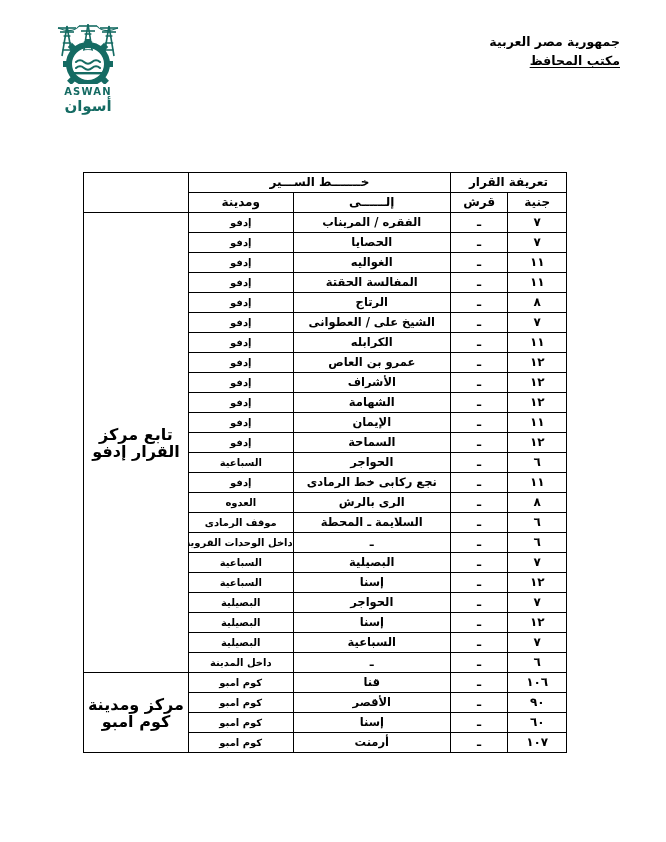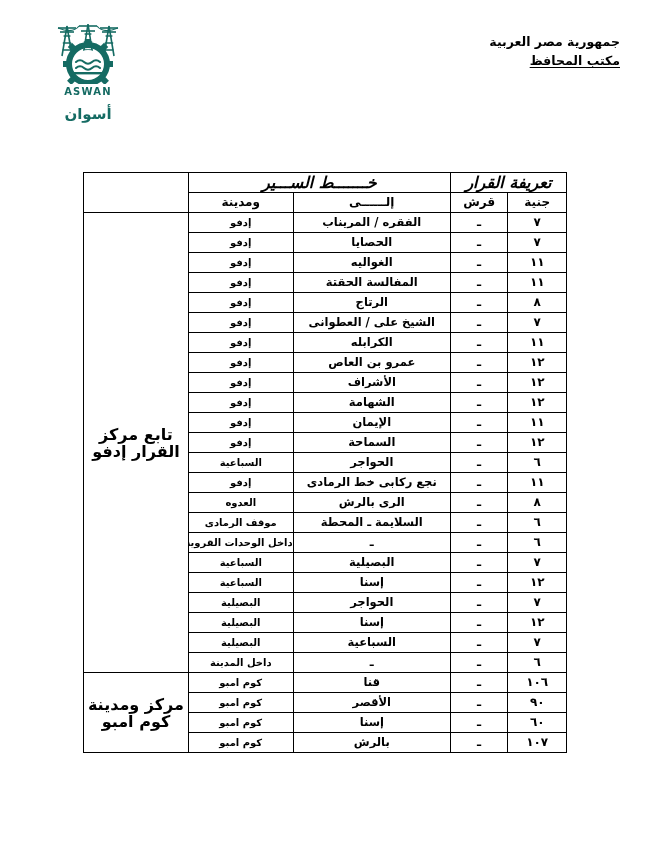--- a/index.html
+++ b/index.html
@@ -45,21 +45,21 @@
     line-height: 13px;
     margin-top: 1px;
     direction: ltr;
   }
   .logo-arabic {
     font-family: "DejaVu Sans", "Liberation Sans", sans-serif;
     font-size: 15px;
     font-weight: bold;
     color: #156B63;
     line-height: 16px;
-    margin-top: 8px;
+    margin-top: 0px;
   }
 
   .header-titles {
     position: absolute;
     right: 46px;
     top: 32px;
     width: 250px;
     text-align: right;
     direction: rtl;
   }
@@ -106,23 +106,22 @@
     white-space: nowrap;
   }
   
   .col-from   { width: 102px; }
   .col-to     { width: 153px; }
   .col-piast  { width: 56px;  }
   .col-pound  { width: 57px;  }
   .col-region { width: 102px; }
 
   th.hdr-group {
-    font-size: 16px;
+    font-size: 12px;
     letter-spacing: 0px;
-    font-style: italic;
   }
   th.hdr-sub {
     font-size: 12px;
   }
   td.cell-from {
     font-size: 10px;
   }
   td.cell-to {
     font-size: 11.5px;
   }
@@ -381,18 +380,18 @@
         </tr>
         <tr>
           <td class="cell-num">٦٠</td>
           <td class="cell-num">ـ</td>
           <td class="cell-to">إسنا</td>
           <td class="cell-from">كوم امبو</td>
         </tr>
         <tr>
           <td class="cell-num">١٠٧</td>
           <td class="cell-num">ـ</td>
-          <td class="cell-to">بالرش</td>
+          <td class="cell-to">أرمنت</td>
           <td class="cell-from">كوم امبو</td>
         </tr>
       </tbody>
   </table>
 </div>
 
 </body></html>

